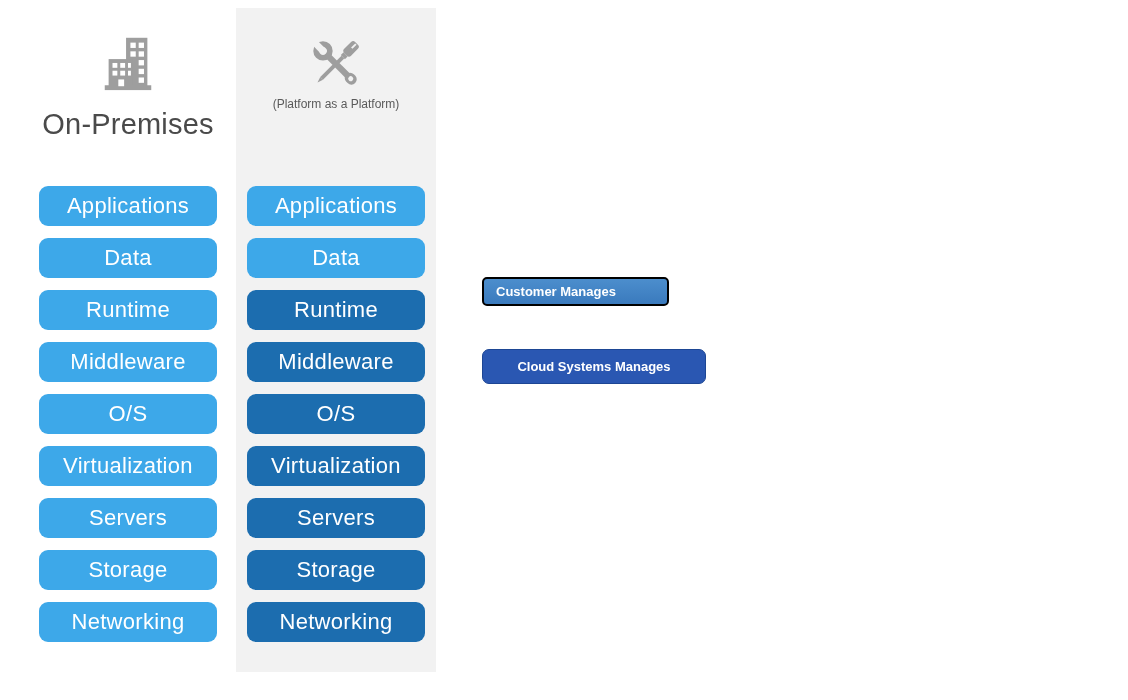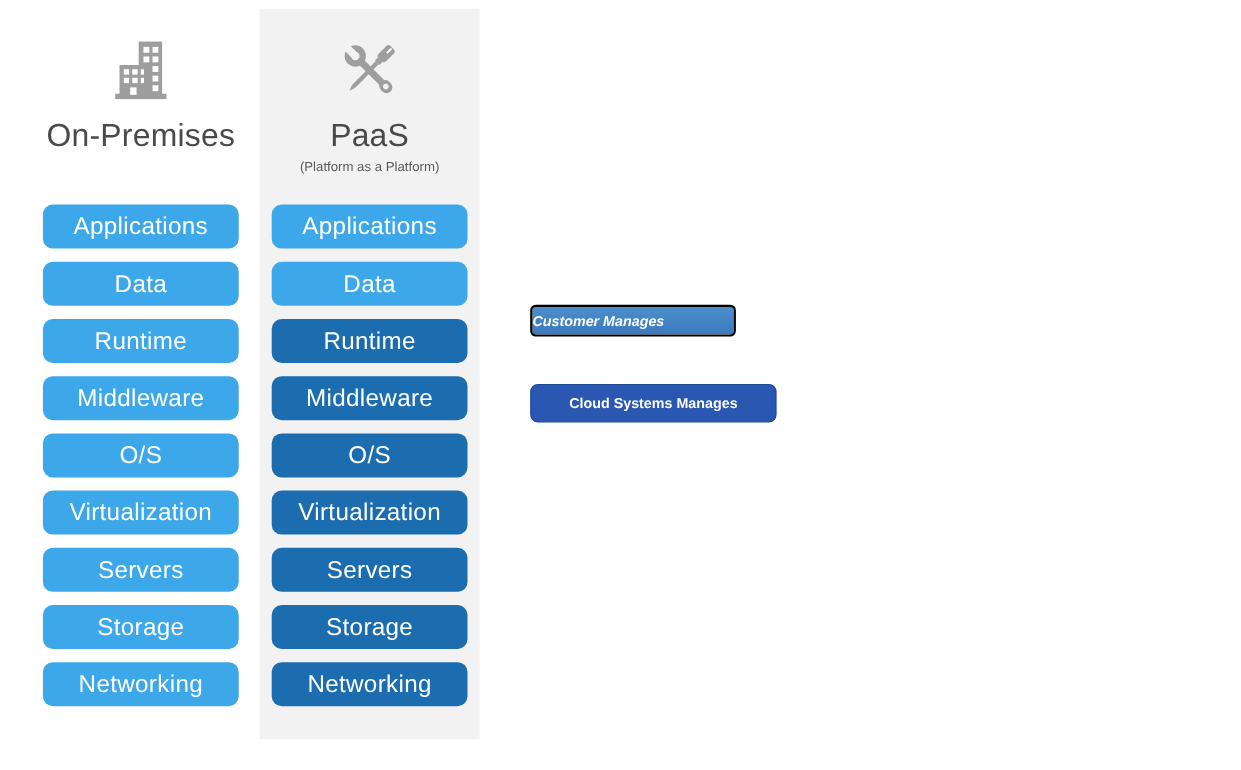--- a/index.html
+++ b/index.html
@@ -15,21 +15,21 @@
   .col-subtitle{margin-top:3px;font-size:12px;color:#5a5a5a;min-height:14px;}
 
   .stack{position:absolute;top:178px;left:11px;right:11px;}
   .layer{height:40px;line-height:40px;border-radius:9px;margin-bottom:12px;
          color:#ffffff;font-size:22px;font-weight:400;letter-spacing:.3px;}
   .layer.customer{background:#3da8e9;}
   .layer.cloud{background:#1c6daf;}
 
   .legend-btn{position:absolute;box-sizing:border-box;color:#ffffff;font-weight:700;font-size:13px;}
   .legend-customer{left:482px;top:277px;width:187px;height:29px;border:2px solid #000000;border-radius:5px;
-                   background:linear-gradient(#4c8ecd,#3a7abd);text-align:left;line-height:25px;font-style:italic;}
+                   background:linear-gradient(#4c8ecd,#3a7abd);text-align:left;padding-left:12px;line-height:25px;}
   .legend-cloud{left:482px;top:349px;width:224px;height:35px;border:1px solid #1d4694;border-radius:7px;
                 background:#2a57b2;text-align:center;line-height:33px;}
 </style>
 </head>
 <body>
 
 <div class="canvas">
 
   <section class="column col-onprem">
     <div class="icon-wrap">
@@ -88,21 +88,20 @@
           <g transform="rotate(45)" fill="#9e9e9e">
             <rect x="-5" y="-30" width="10" height="16" rx="3"></rect>
             <rect x="-1" y="-29" width="2" height="6" fill="#f2f2f2"></rect>
             <rect x="-3" y="-14" width="6" height="4"></rect>
             <rect x="-2" y="-10" width="4" height="31"></rect>
             <polygon points="-2,21 2,21 0,27"></polygon>
           </g>
         </g>
       </svg>
     </div>
-    <h1 class="col-title">PaaS</h1>
     <div class="col-subtitle">(Platform as a Platform)</div>
     <div class="stack" id="stack-1">
         <div class="layer customer">Applications</div>
         <div class="layer customer">Data</div>
         <div class="layer cloud">Runtime</div>
         <div class="layer cloud">Middleware</div>
         <div class="layer cloud">O/S</div>
         <div class="layer cloud">Virtualization</div>
         <div class="layer cloud">Servers</div>
         <div class="layer cloud">Storage</div>

